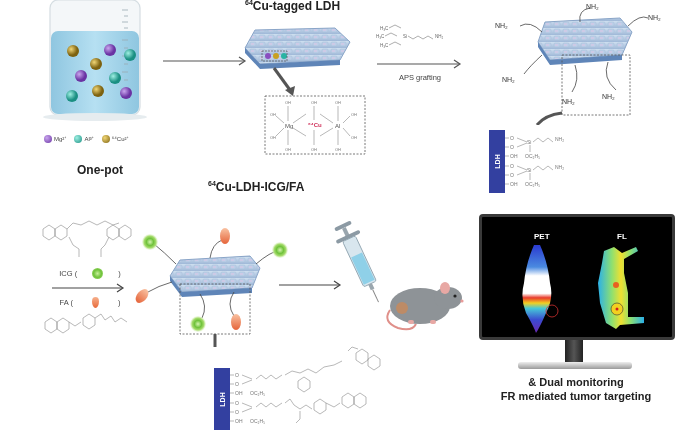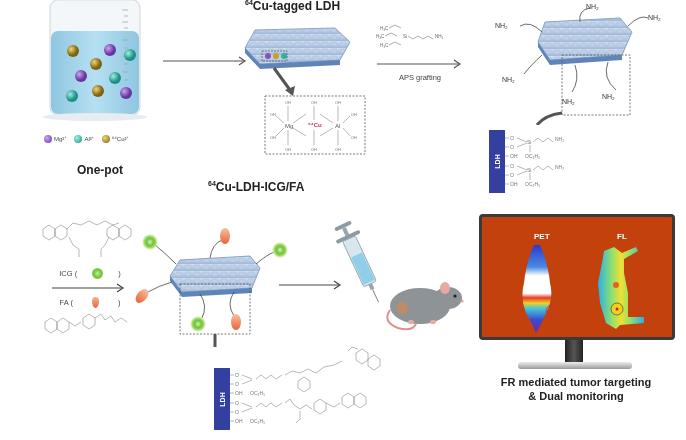--- a/index.html
+++ b/index.html
@@ -371,21 +371,21 @@
     <ellipse cx="128" cy="88" rx="14" ry="11" fill="#8e9397"></ellipse>
     <ellipse cx="125" cy="78" rx="5" ry="6" fill="#e8a8a4"></ellipse>
     <circle cx="135" cy="86" r="1.6" fill="#222"></circle>
     <circle cx="142" cy="91" r="1.6" fill="#e89c9a"></circle>
     <circle cx="82" cy="98" r="6" fill="#c98a5a" opacity="0.8"></circle>
     <rect x="88" y="110" width="6" height="4" rx="2" fill="#e8a8a4"></rect>
     <rect x="110" y="110" width="6" height="4" rx="2" fill="#e8a8a4"></rect>
   </g>
 </svg>
 
-<div class="abs" style="left:479px;top:214px;width:196px;height:126px;background:#c2410c;border:3px solid #3a3a3a;border-radius:4px;box-sizing:border-box;">
+<div class="abs" style="left:479px;top:214px;width:196px;height:126px;background:#000000;border:3px solid #3a3a3a;border-radius:4px;box-sizing:border-box;">
   <div class="abs" style="left:52px;top:15px;color:#fff;font-weight:bold;font-size:8px;">PET</div>
   <div class="abs" style="left:120px;top:15px;color:#fff;font-weight:bold;font-size:8px;margin-left:15px;">FL</div>
   <svg class="abs" style="left:30px;top:26px;" width="140" height="90">
     <defs>
       <linearGradient id="petG" x1="0" y1="0" x2="0" y2="1">
         <stop offset="0" stop-color="#2a3ad0"></stop>
           <stop offset="0.25" stop-color="#4a8ae0"></stop>
         <stop offset="0.35" stop-color="#ffffff"></stop>
           <stop offset="0.55" stop-color="#ffffff"></stop>
         <stop offset="0.6" stop-color="#e83a2a"></stop>
@@ -407,15 +407,15 @@
     <path d="M92,8 L102,4 L110,10 L124,4 L126,8 L112,16 L112,30 L116,50 L116,74 L132,74 L132,80 L108,82 L104,86 L94,80 L88,60 L86,40 L90,20 Z" fill="url(#flG)"></path>
     <circle cx="104" cy="42" r="3" fill="#e86020"></circle>
     <circle cx="105" cy="66" r="6" fill="#f2d020" stroke="#333" stroke-width="0.6"></circle>
     <circle cx="105" cy="66" r="1.5" fill="#d02020"></circle>
   </svg>
 </div>
 <div class="abs" style="left:565px;top:340px;width:18px;height:24px;background:linear-gradient(90deg,#222,#555,#222);"></div>
 <div class="abs" style="left:518px;top:362px;width:114px;height:7px;border-radius:3px;background:linear-gradient(#eeeeee,#9a9a9a);"></div>
 
 <div class="abs caption" style="left:478px;top:375px;width:196px;">
+  <div>&amp; Dual monitoring</div>
   <div>FR mediated tumor targeting</div>
-  <div>&amp; Dual monitoring</div>
 </div>
 
 </body></html>

